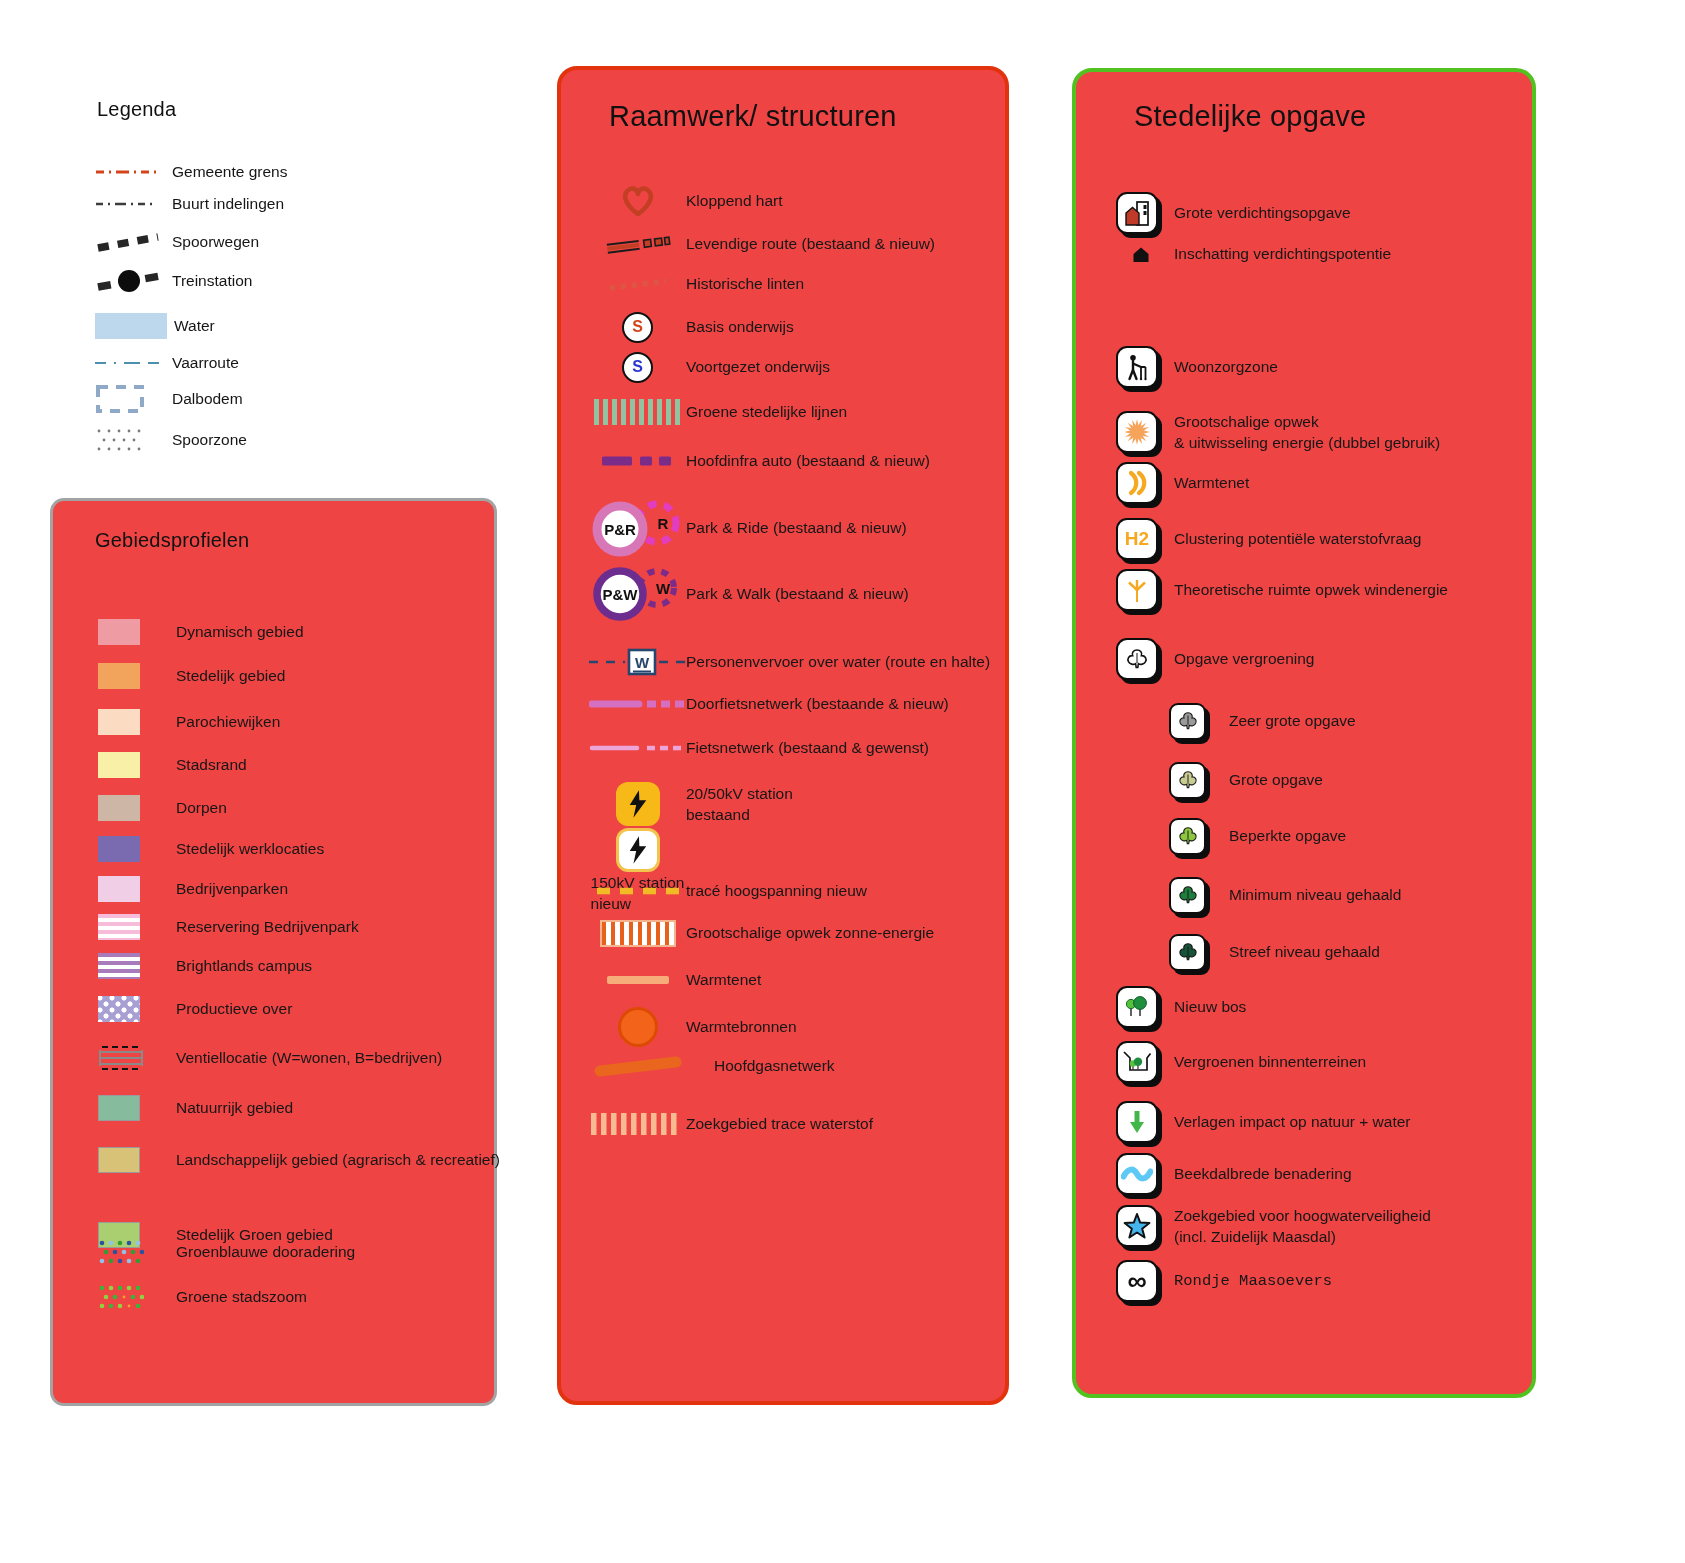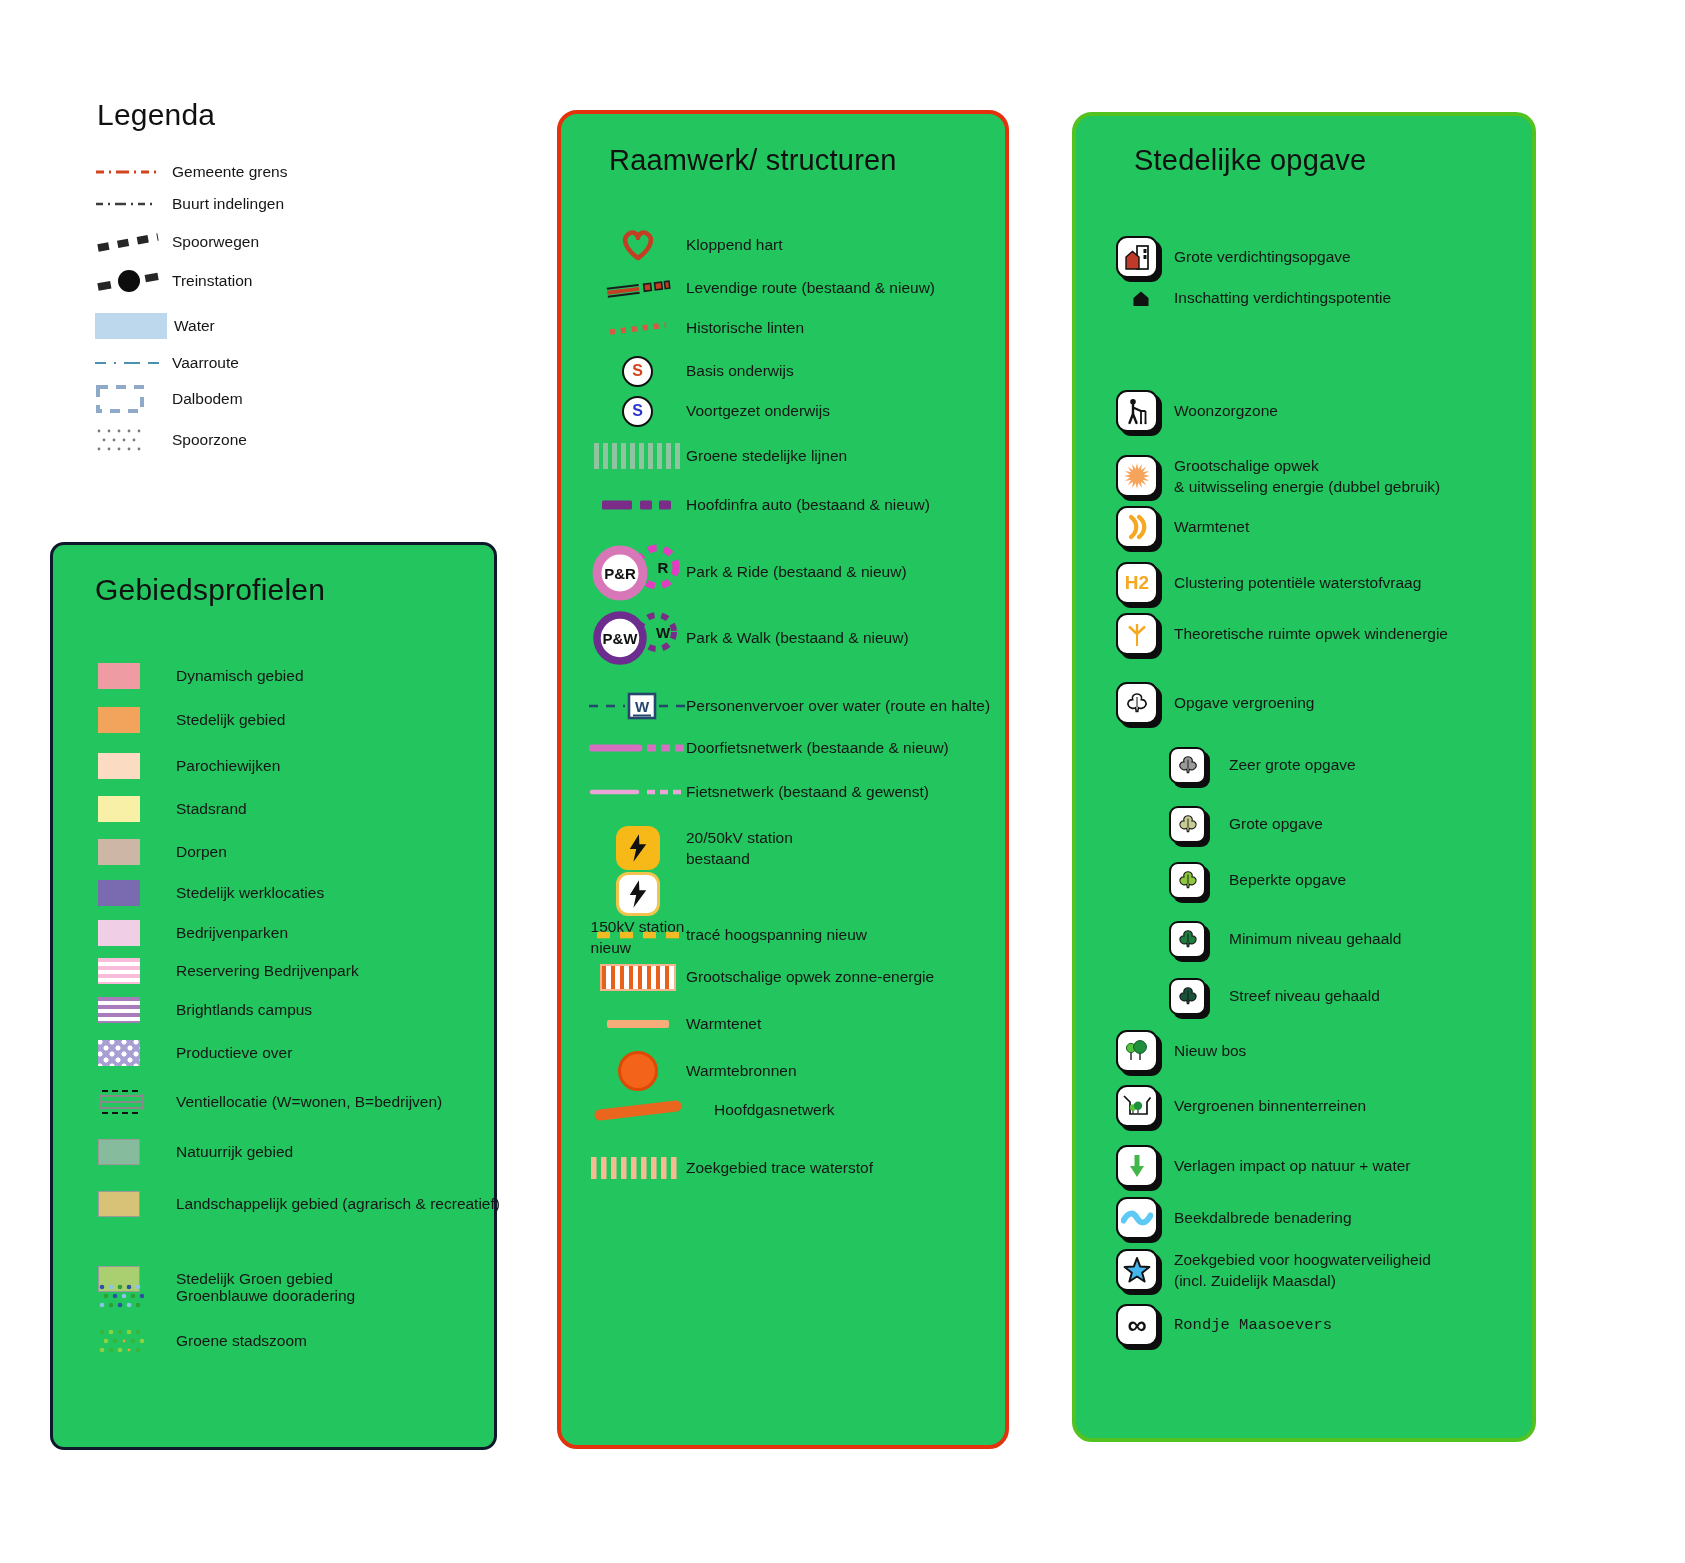--- a/index.html
+++ b/index.html
@@ -1,20 +1,20 @@
 <!DOCTYPE html>
 <html><head>
 <meta charset="utf-8">
 <style>
   html,body{margin:0;padding:0;background:#fff;}
   .canvas{position:relative;width:1685px;height:1563px;background:#fff;overflow:hidden;
           font-family:"Liberation Sans",sans-serif;color:#1a1a1a;}
-  .sec-title{position:absolute;font-size:30px;font-weight:500;color:#111;letter-spacing:.2px;white-space:nowrap;}
-  .panel{position:absolute;background:#22c55e;box-sizing:border-box;margin-top:44px;}
-  .panel.orange{left:50px;top:498px;width:447px;height:908px;border:3px solid #0f172a;border-radius:14px;}
+  .sec-title{position:absolute;font-size:20px;font-weight:500;color:#111;letter-spacing:.2px;white-space:nowrap;}
+  .panel{position:absolute;background:#ef4444;box-sizing:border-box;}
+  .panel.orange{left:50px;top:498px;width:447px;height:908px;border:3px solid #a3a3a3;border-radius:14px;}
   .panel.red{left:557px;top:66px;width:452px;height:1339px;border:4px solid #e2330e;border-radius:20px;}
   .panel.green{left:1072px;top:68px;width:464px;height:1330px;border:4px solid #52c220;border-radius:20px;}
   .legend-sec{position:absolute;inset:0;}
   .row{position:absolute;display:flex;align-items:center;}
   .sym{display:flex;align-items:center;flex:0 0 auto;}
   .leg .sym{width:77px;justify-content:flex-start;}
   .geb .sym{width:78px;justify-content:flex-start;}
   .raam .sym{width:97px;justify-content:center;}
   .sted .sym{width:50px;justify-content:flex-start;}
   .sted .sub .symwrap{width:60px;}

